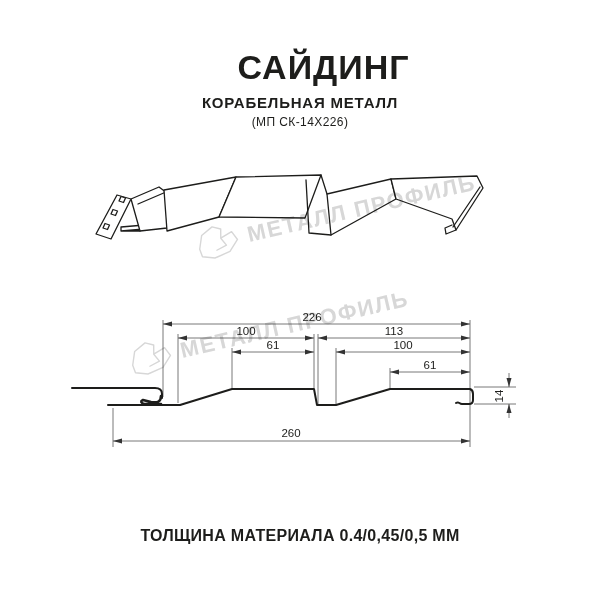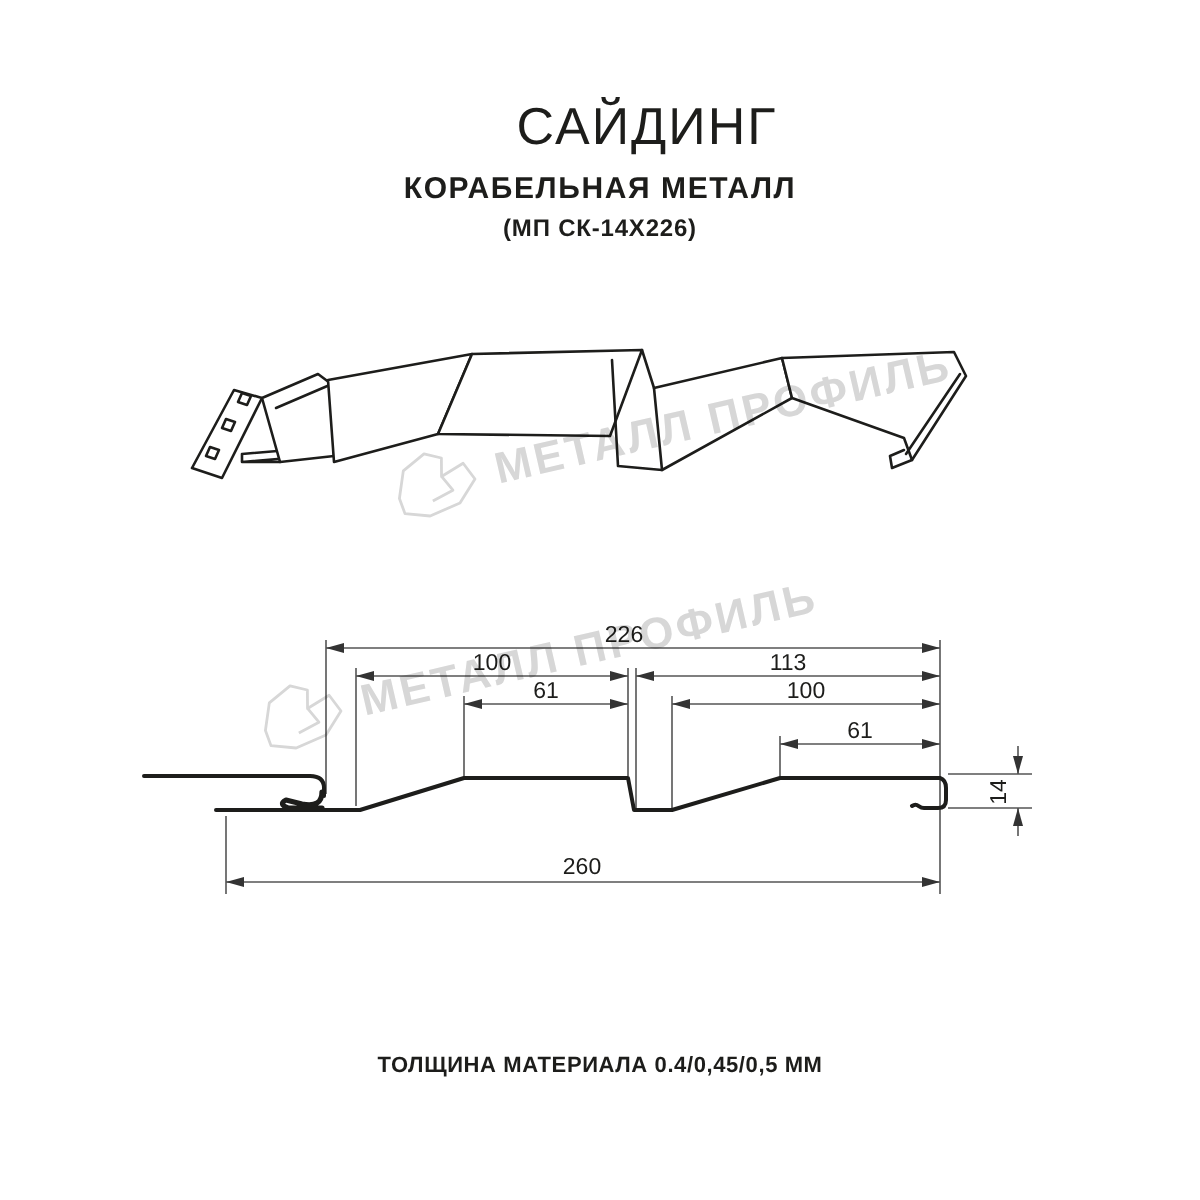--- a/index.html
+++ b/index.html
@@ -1,35 +1,35 @@
 <!DOCTYPE html>
 <html><head>
 <meta charset="utf-8">
 <style>
   html,body{margin:0;padding:0;background:#fff;}
   .page{position:relative;width:600px;height:600px;background:#fff;overflow:hidden;
         font-family:"Liberation Sans",sans-serif;color:#1d1d1b;}
   
   .header{position:absolute;top:0;left:0;width:600px;text-align:center;}
-  .title{margin-top:50px;font-size:26px;font-weight:400;letter-spacing:1px;line-height:1;padding-left:47px;}
+  .title{margin-top:50px;font-size:34px;font-weight:700;letter-spacing:1px;line-height:1;padding-left:47px;}
   .subtitle{margin-top:11px;font-size:15px;font-weight:700;letter-spacing:.8px;line-height:1;}
-  .model{margin-top:6px;font-size:12px;font-weight:700;letter-spacing:.4px;line-height:1;}
+  .model{margin-top:6px;font-size:12px;font-weight:400;letter-spacing:.4px;line-height:1;}
   
   .wm{position:absolute;display:flex;align-items:center;gap:9px;color:#d7d7d7;
       mix-blend-mode:multiply;pointer-events:none;white-space:nowrap;}
   .wm .wm-text{font-size:22px;font-weight:700;letter-spacing:1.6px;}
   .wm svg{flex:0 0 auto;}
   .wm1{left:196px;top:230px;transform:rotate(-13deg);transform-origin:0 50%;}
   .wm2{left:129px;top:346px;transform:rotate(-13deg);transform-origin:0 50%;}
   
   .drawing{position:absolute;left:0;top:0;}
   .drawing text{font-family:"Liberation Sans",sans-serif;font-size:11.5px;fill:#1d1d1b;text-anchor:middle;}
   
   .footer{position:absolute;top:527px;left:0;width:600px;text-align:center;
-          font-size:11px;font-weight:700;letter-spacing:.3px;}
+          font-size:16px;font-weight:700;letter-spacing:.3px;}
 </style>
 </head>
 <body>
 
 <div class="page">
 
   <div class="header">
     <div class="title">САЙДИНГ</div>
     <div class="subtitle">КОРАБЕЛЬНАЯ МЕТАЛЛ</div>
     <div class="model">(МП СК-14Х226)</div>

